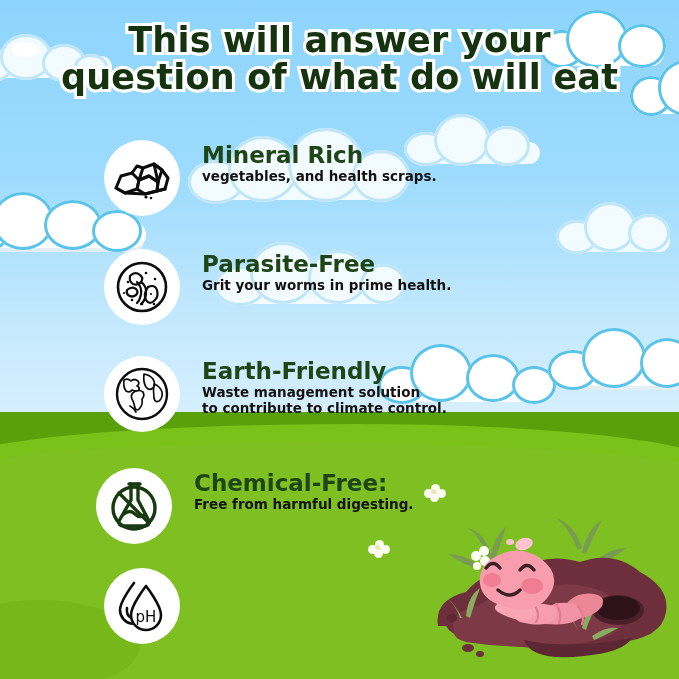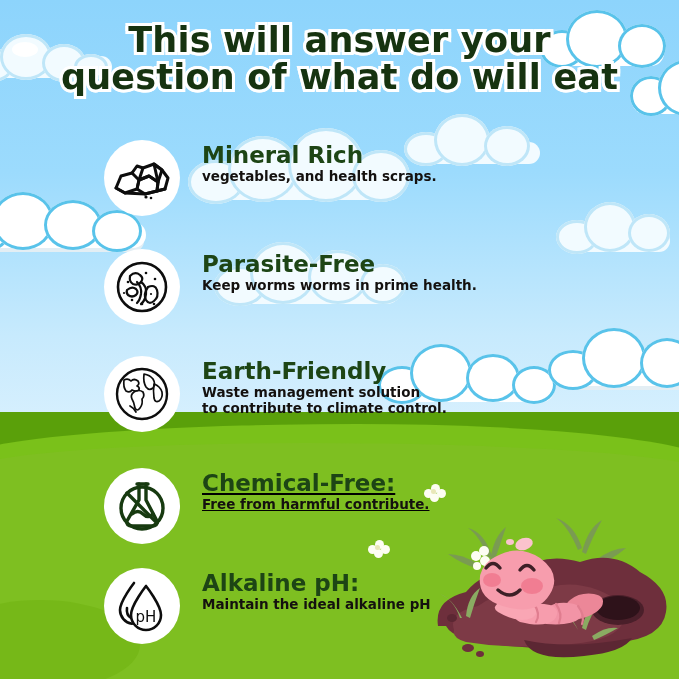--- a/index.html
+++ b/index.html
@@ -243,21 +243,21 @@
           <circle cx="17" cy="40" r="1.3" fill="#0d0d0d"></circle>
           <circle cx="27" cy="44" r="1.3" fill="#0d0d0d"></circle>
           <circle cx="39" cy="44" r="1.3" fill="#0d0d0d"></circle>
           <circle cx="9" cy="33" r="1.1" fill="#0d0d0d"></circle>
           <circle cx="36" cy="34" r="1.1" fill="#0d0d0d"></circle>
         </svg>
       </span>
     </div>
     <div class="rtext">
       <p class="rtitle">Parasite-Free</p>
-      <p class="rdesc">Keep worms worms in prime health.</p>
+      <p class="rdesc">Grit your worms in prime health.</p>
     </div>
   </div>
 
   <div class="row" style="left:104px;top:356px;">
     <div class="badge">
       <span>
         <svg width="56" height="56" viewBox="0 0 56 56">
           <circle cx="28" cy="28" r="25" fill="none" stroke="#0d0d0d" stroke-width="2.4"></circle>
           <g fill="none" stroke="#0d0d0d" stroke-width="1.7" stroke-linejoin="round" stroke-linecap="round">
             <path d="M10 14 q4 -2 7 1 q3 -3 7 0 q2 3 -1 5 q3 1 2 4 q-3 2 -7 0 q-2 3 -6 1 q-3 -4 -2 -11 Z"></path>
@@ -269,57 +269,53 @@
         </svg>
       </span>
     </div>
     <div class="rtext">
       <p class="rtitle">Earth-Friendly</p>
       <p class="rdesc">Waste management solution</p>
       <p class="rdesc">to contribute to climate control.</p>
     </div>
   </div>
 
-  <div class="row" style="left:104px;top:468px;text-decoration:underline;">
+  <div class="row" style="left:96px;top:468px;">
     <div class="badge">
       <span>
         <svg width="56" height="56" viewBox="0 0 56 56">
           <g fill="none" stroke="#173a10" stroke-width="3.4" stroke-linejoin="round" stroke-linecap="round">
             <circle cx="28" cy="30" r="21"></circle>
             <path d="M13 15 L43 45"></path>
             <path d="M23 6 L34 6"></path>
             <path d="M25 6 L25 22 L13 43 q-1 5 5 5 L38 48 q6 0 5 -5 L32 22 L32 6"></path>
             <path d="M18 36 q6 -5 11 0 q5 5 10 0"></path>
           </g>
         </svg>
       </span>
     </div>
     <div class="rtext">
       <p class="rtitle">Chemical-Free:</p>
-      <p class="rdesc">Free from harmful contribute.</p>
+      <p class="rdesc">Free from harmful digesting.</p>
     </div>
   </div>
 
   <div class="row" style="left:104px;top:568px;">
     <div class="badge">
       <span>
         <svg width="56" height="56" viewBox="0 0 56 56">
           <g fill="none" stroke="#0d0d0d" stroke-width="2.6" stroke-linejoin="round" stroke-linecap="round">
             <path d="M20 5 C20 5 6 23 6 32 a14 14 0 0 0 12 13.8"></path>
             <path d="M13 30 q-1 7 4 10"></path>
             <path d="M32 8 C32 8 17 27 17 37 a15 15 0 0 0 30 0 C47 27 32 8 32 8 Z" fill="#ffffff"></path>
           </g>
           <text x="32" y="44" text-anchor="middle" font-family="DejaVu Sans, sans-serif" font-size="15" fill="#0d0d0d">pH</text>
         </svg>
       </span>
     </div>
-    <div class="rtext">
-      <p class="rtitle">Alkaline pH:</p>
-      <p class="rdesc">Maintain the ideal alkaline pH</p>
-    </div>
   </div>
 
   <div class="flower" style="left:424px;top:484px;width:22px;height:18px;">
     <i style="left:0px;top:5px;"></i>
       <i style="left:7px;top:0px;"></i>
     <i style="left:13px;top:5px;"></i>
       <i style="left:6px;top:9px;"></i>
     <u style="left:7px;top:5px;"></u>
   </div>
   <div class="flower" style="left:368px;top:540px;width:22px;height:18px;">

